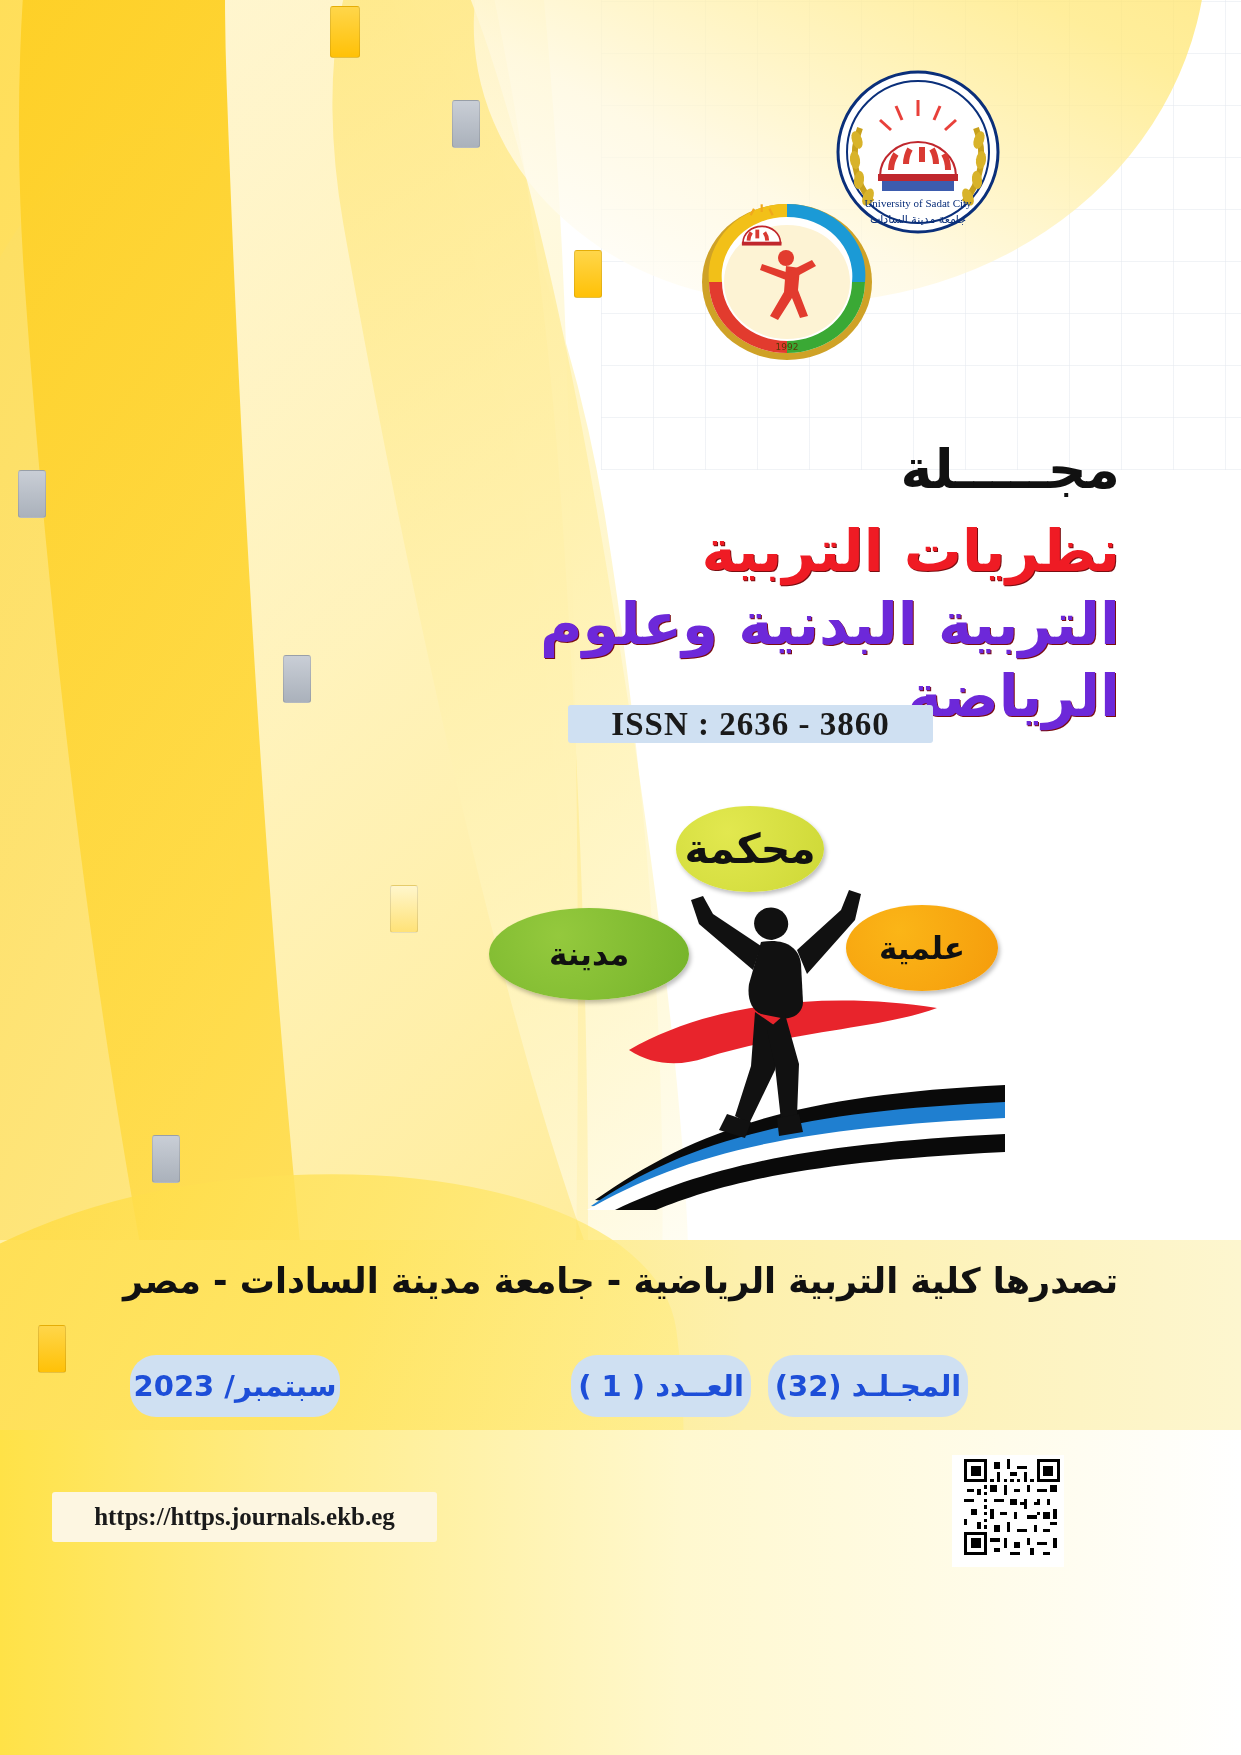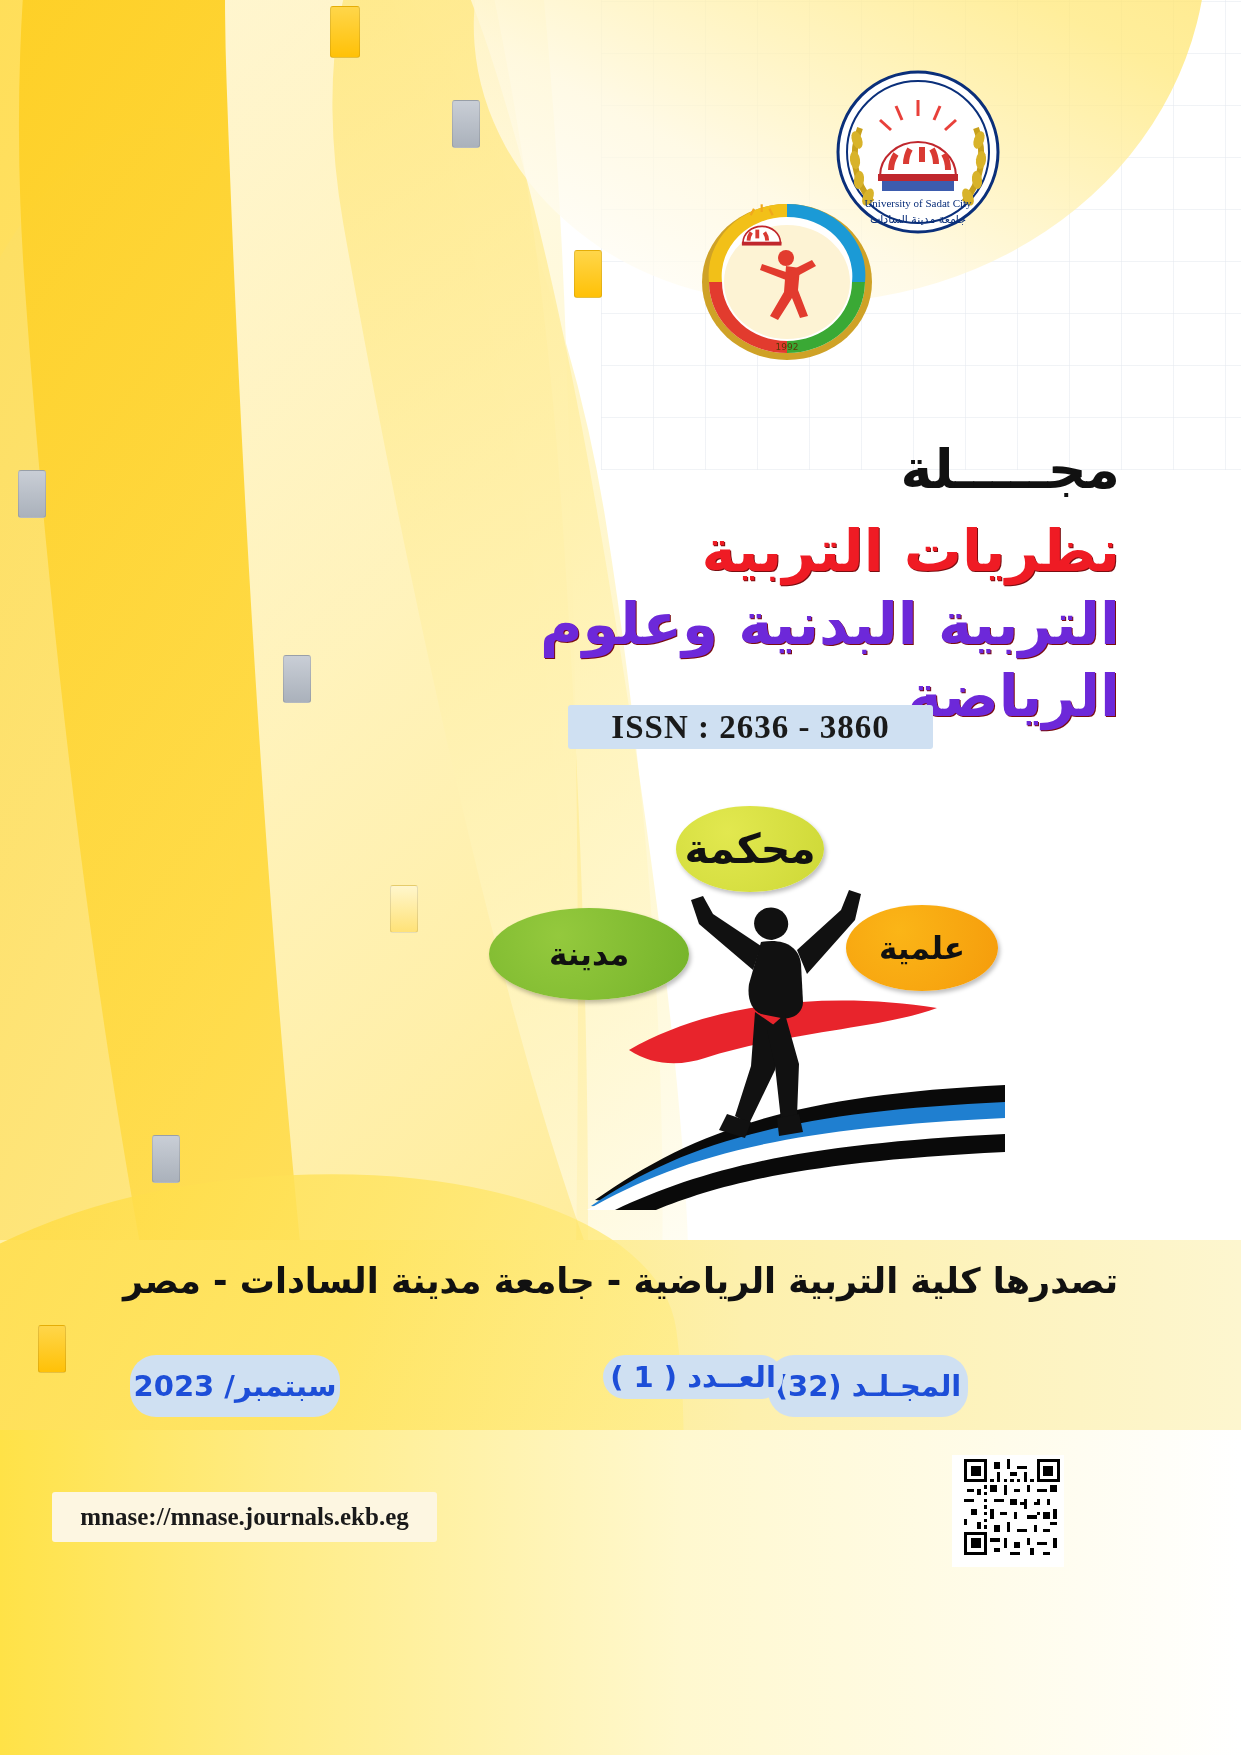--- a/index.html
+++ b/index.html
@@ -166,21 +166,21 @@
     font-family: "DejaVu Sans", sans-serif;
     font-size: 58px;
     font-weight: bold;
     color: #6d28d9;
     line-height: 1.25;
     text-shadow: 1px 1px 0 #7a0d10;
   }
   .issn {
     position: absolute;
     left: 568px; top: 705px;
-    width: 365px; height: 44px;
+    width: 365px; height: 38px;
     background: #cfe0f2;
     border-radius: 3px;
     display: flex;
     align-items: center;
     justify-content: center;
     font-family: "Liberation Serif", serif;
     font-size: 33px;
     font-weight: bold;
     color: #1a1a1a;
     letter-spacing: 1px;
@@ -241,21 +241,21 @@
     border-radius: 26px;
     display: flex;
     align-items: center;
     justify-content: center;
     font-family: "DejaVu Sans", sans-serif;
     font-size: 29px;
     font-weight: bold;
     color: #1d4ed8;
   }
   .badge-vol  { left: 768px; top: 1355px; width: 200px; height: 62px; }
-  .badge-issue{ left: 571px; top: 1355px; width: 180px; height: 44px; margin-left: 32px; }
+  .badge-issue{ left: 571px; top: 1355px; width: 180px; height: 62px; }
   .badge-date { left: 130px; top: 1355px; width: 210px; height: 62px; }
 
   .url-box {
     position: absolute;
     left: 52px; top: 1492px;
     width: 385px; height: 50px;
     background: #fdf6e1;
     border-radius: 3px;
     display: flex;
     align-items: center;
@@ -414,21 +414,21 @@
       </g>
     </svg>
   </div>
 
   <div class="publisher">تصدرها  كلية التربية الرياضية - جامعة مدينة السادات - مصر</div>
 
   <div class="badge badge-vol">المجـلـد (32)</div>
   <div class="badge badge-issue">العــدد ( 1 )</div>
   <div class="badge badge-date">سبتمبر/ 2023</div>
 
-  <div class="url-box">mnase://mnase.journals.ekb.eg</div>
+  <div class="url-box">https://https.journals.ekb.eg</div>
 
   <div class="qr">
     <svg viewBox="0 0 29 29" width="96" height="96" shape-rendering="crispEdges" aria-hidden="true">
       <rect width="29" height="29" fill="#ffffff"></rect>
       <g fill="#000000">
 
         <rect x="0" y="0" width="7" height="1"></rect>
           <rect x="0" y="6" width="7" height="1"></rect>
         <rect x="0" y="0" width="1" height="7"></rect>
           <rect x="6" y="0" width="1" height="7"></rect>

